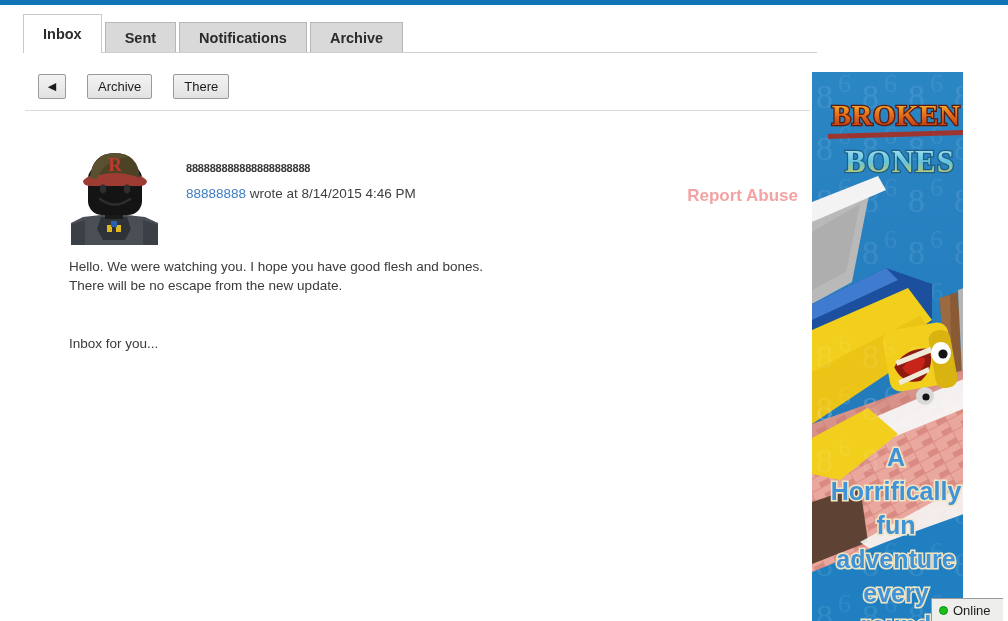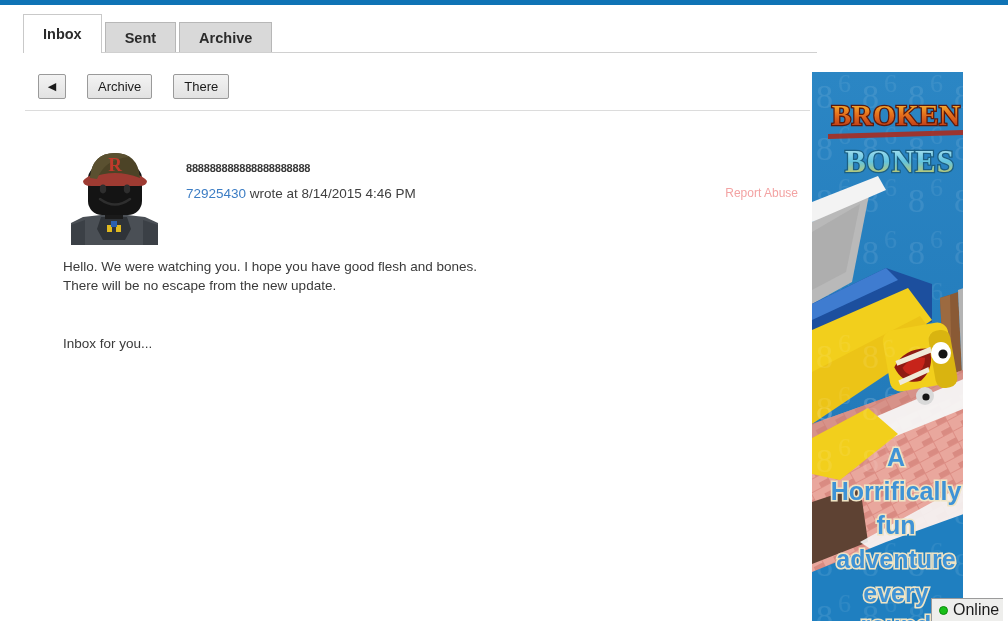--- a/index.html
+++ b/index.html
@@ -138,30 +138,31 @@
     position: relative;
   }
   #sender-link {
     color: #3c7dc4;
     text-decoration: none;
     cursor: pointer;
   }
   #report-abuse {
     position: absolute;
     right: 8px; top: 0;
-    font-size: 12px;
+    font-size: 17px;
     color: #f3a3a3;
     text-decoration: none;
     cursor: pointer;
     white-space: nowrap;
+    font-weight: bold;
   }
 
   #message-body {
     position: absolute;
-    left: 63px; top: 117px;
+    left: 69px; top: 117px;
     width: 700px;
     font-size: 13.5px;
     line-height: 19.3px;
     color: #3a3a3a;
   }
   #message-body .spacer { height: 38px; }
 
   
   #ad-banner {
     position: absolute;
@@ -179,21 +180,21 @@
     left: 931px; top: 598px;
     width: 72px; height: 23px;
     background: #eeeeec;
     border: 1px solid #9b9b9b;
     border-right: none;
     border-bottom: none;
     box-sizing: border-box;
     display: flex;
     align-items: center;
     padding-left: 7px;
-    font-size: 16px;
+    font-size: 13px;
     color: #1b1b1b;
     cursor: pointer;
   }
   #online-dot {
     width: 9px; height: 9px;
     border-radius: 50%;
     background: #19c019;
     border: 1px solid #0c8a0c;
     box-sizing: border-box;
     margin-right: 5px;
@@ -202,20 +203,21 @@
 </style>
 </head>
 <body>
 
 <div id="top-bar"></div>
 
 <div id="tab-strip">
   <div id="tab-list">
     <div class="tab active"><span>Inbox</span></div>
     <div class="tab"><span>Sent</span></div>
+    <div class="tab"><span>Notifications</span></div>
     <div class="tab"><span>Archive</span></div>
   </div>
   <div id="tab-underline"></div>
 </div>
 
 <div id="toolbar">
   <button class="btn" id="back-button"><span>◀</span></button>
   <button class="btn" id="archive-button">Archive</button>
   <button class="btn" id="reply-button">There</button>
 </div>
@@ -250,21 +252,21 @@
       <ellipse cx="40" cy="44" rx="3.2" ry="4.4" fill="#2e2e2e"></ellipse>
       <ellipse cx="64" cy="44" rx="3.2" ry="4.4" fill="#2e2e2e"></ellipse>
 
       <path d="M37 54 Q52 65 67 54" stroke="#2e2e2e" stroke-width="2.6" fill="none" stroke-linecap="round"></path>
     </svg>
   </div>
 
   <div id="message-head">
     <div id="subject">888888888888888888888</div>
     <div id="meta-row">
-      <a id="sender-link">72925430</a><span> wrote at 8/14/2015 4:46 PM</span>
+      <a id="sender-link">88888888</a><span> wrote at 8/14/2015 4:46 PM</span>
       <a id="report-abuse">Report Abuse</a>
     </div>
   </div>
 
   <div id="message-body">
     <div>Hello. We were watching you. I hope you have good flesh and bones.</div>
     <div>There will be no escape from the new update.</div>
     <div class="spacer"></div>
     <div>Inbox for you...</div>
   </div>

